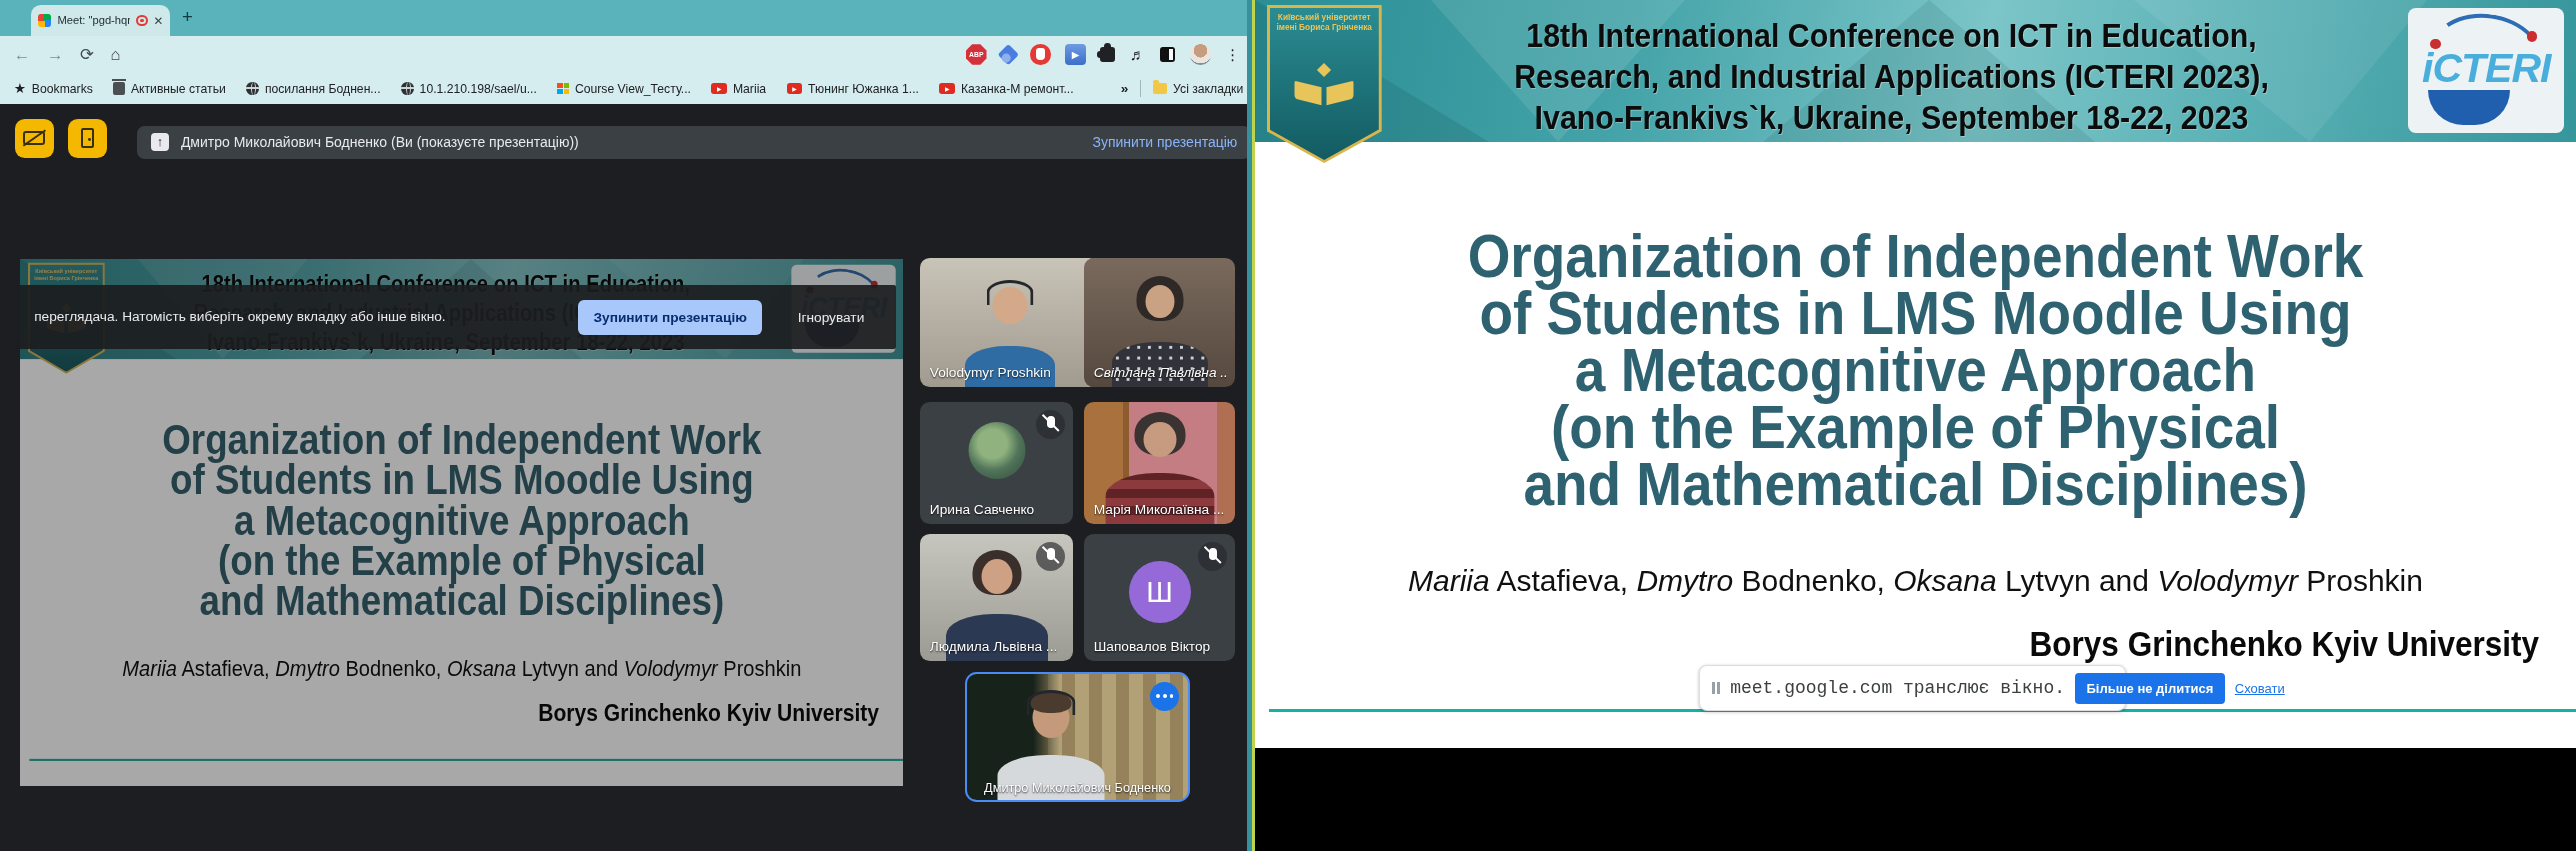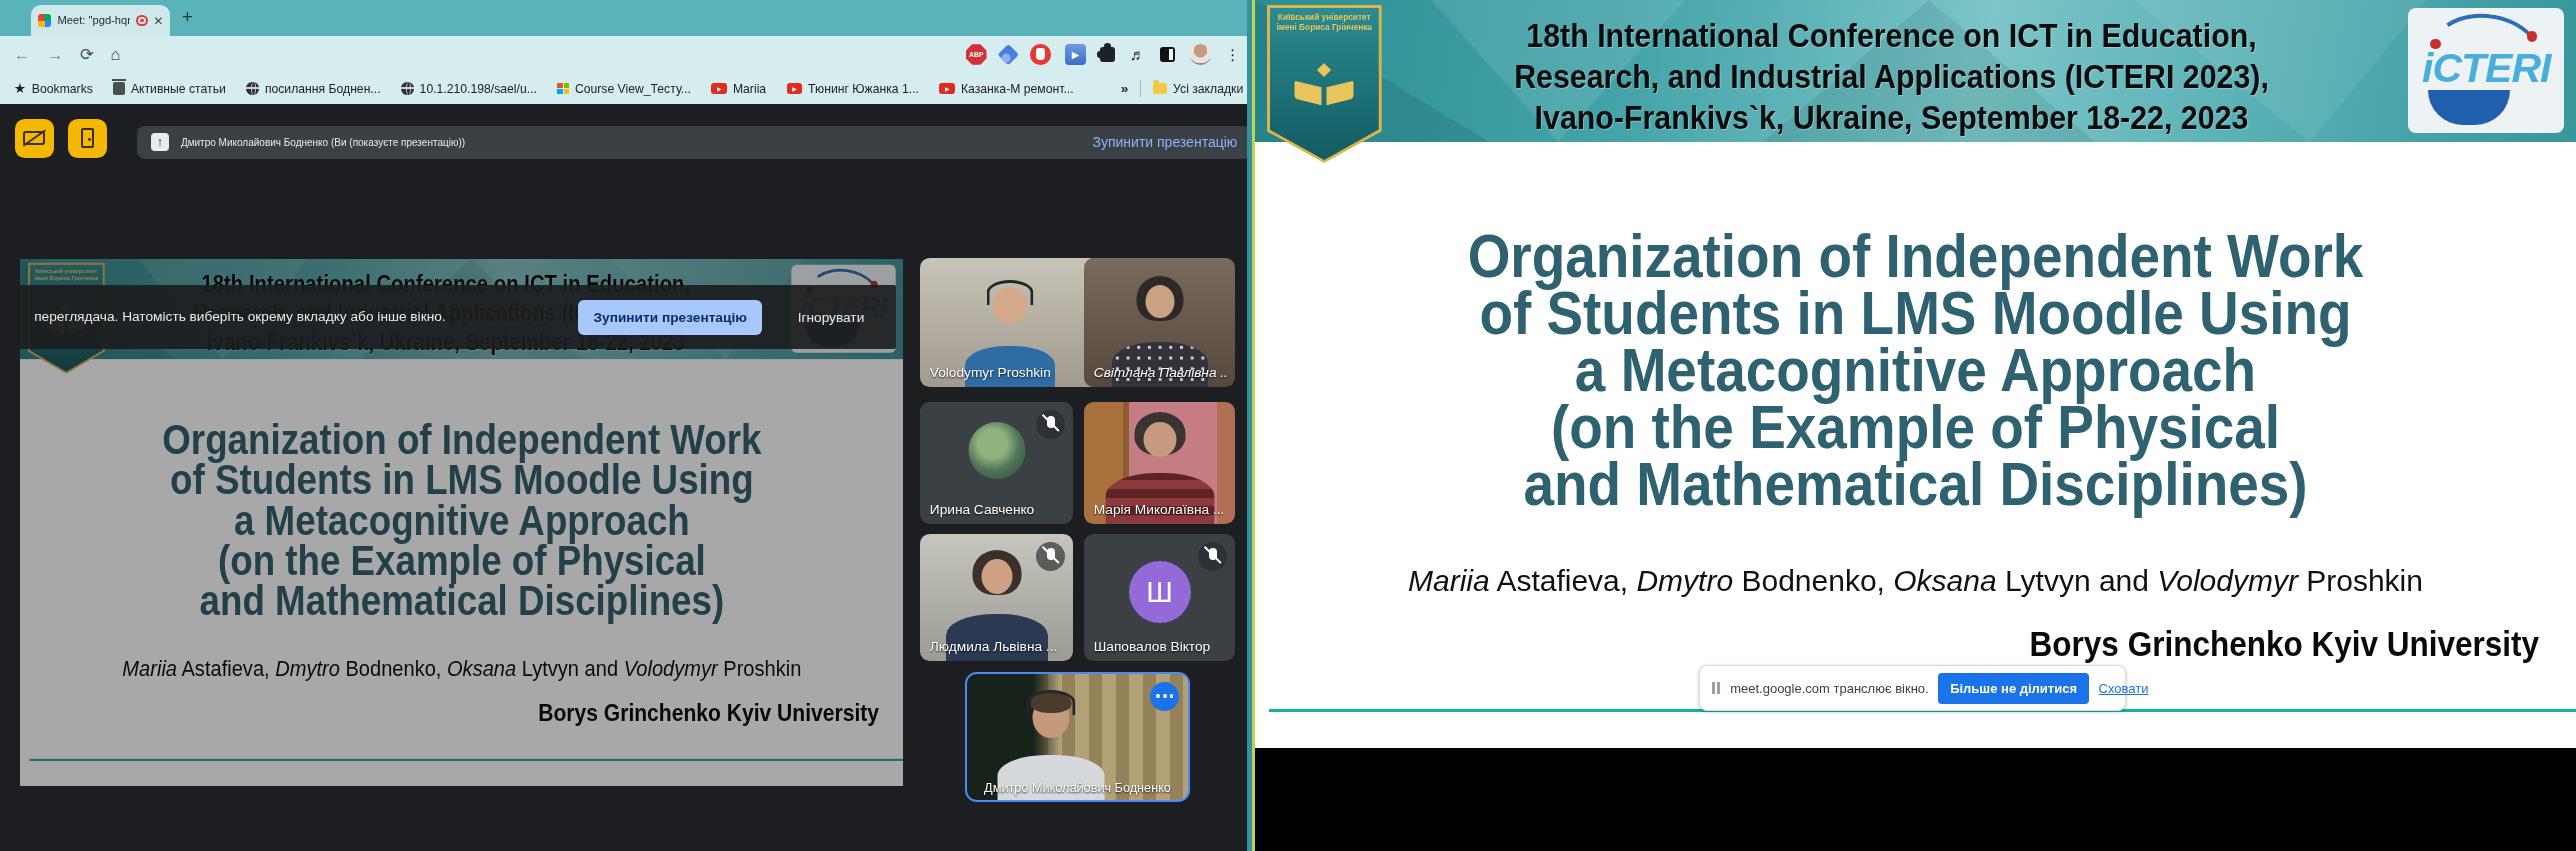--- a/index.html
+++ b/index.html
@@ -86,21 +86,21 @@
           display:flex; align-items:center; justify-content:center; }
   .yb1 { left:14.6px; } .yb2 { left:68px; }
   .icon-kbd { width:21.5px; height:14.6px; border:2.4px solid #38300a; border-radius:2.9px; position:relative; }
   .icon-kbd::after { content:""; position:absolute; left:-3.9px; top:3.9px; width:27px; height:2.4px; background:#38300a; transform:rotate(-35deg); }
   .icon-door { width:12.7px; height:19.5px; border:2.4px solid #38300a; border-radius:2px; position:relative; }
   .icon-door::after { content:""; position:absolute; right:1px; top:7.8px; width:2.9px; height:2.9px; border-radius:50%; background:#38300a; }
   .presenter-bar { position:absolute; left:137px; top:21.5px; width:1114px; height:33px; background:#3b4045;
                    border-radius:7.8px; display:flex; align-items:center; padding:0 13.7px; gap:11.7px; }
   .present-icon { width:18.5px; height:18.5px; background:#e8eaed; border-radius:3.9px; color:#202124; font-size:12.7px;
                   font-weight:bold; display:flex; align-items:center; justify-content:center; flex:none; }
-  .presenter-name { font-size:10px; color:#e8eaed; flex:1; white-space:nowrap; overflow:hidden; }
+  .presenter-name { font-size:14px; color:#e8eaed; flex:1; white-space:nowrap; overflow:hidden; }
   .stop-link { font-size:14px; color:#8ab4f8; white-space:nowrap; }
 
   
   .preview { position:absolute; left:19.5px; top:155px; width:883px; height:527px; overflow:hidden;
              filter:brightness(.66) saturate(.85); }
   .preview .slide-core { transform:scale(.669,.705); transform-origin:0 0; }
 
   
   .notif { position:absolute; left:16.6px; top:181px; width:879px; height:64px; background:rgba(28,29,32,.92);
            display:flex; align-items:center; padding:0 9.8px 0 17.6px; gap:13.7px; border-radius:2px; }
@@ -187,21 +187,21 @@
 
   
   #divider { position:absolute; left:1247px; top:0; width:7.8px; height:851px;
              background:linear-gradient(90deg,#35919e 0 4.9px,#bfd44e 4.9px); }
   #slide { position:absolute; left:1255px; top:0; width:1321px; height:851px; background:#000; }
   .share-pill { position:absolute; left:444px; top:665px; width:427px; height:46px; background:#fff;
                 border:1px solid #dadce0; border-radius:7.8px; box-shadow:0 1px 3.9px rgba(0,0,0,.25);
                 display:flex; align-items:center; padding:0 11.7px; gap:9.8px; z-index:5; }
   .pause-ic { display:flex; gap:2.9px; }
   .pause-ic i { width:2.9px; height:12.7px; background:#9aa0a6; }
-  .share-msg { font-size:13px; color:#3c4043; white-space:nowrap; }
+  .share-msg { font-size:18px; color:#3c4043; white-space:nowrap;font-family:Liberation Mono, monospace; }
   .share-stop { background:#1a73e8; color:#fff; border:none; border-radius:3.9px; height:31px;
                 padding:0 11.7px; font-size:13px; font-weight:bold; white-space:nowrap; }
   .share-hide { font-size:13px; color:#1a73e8; text-decoration:underline; white-space:nowrap; }
 </style>
 </head>
 <body>
 
 <div id="app">
 
   <div id="browser">

